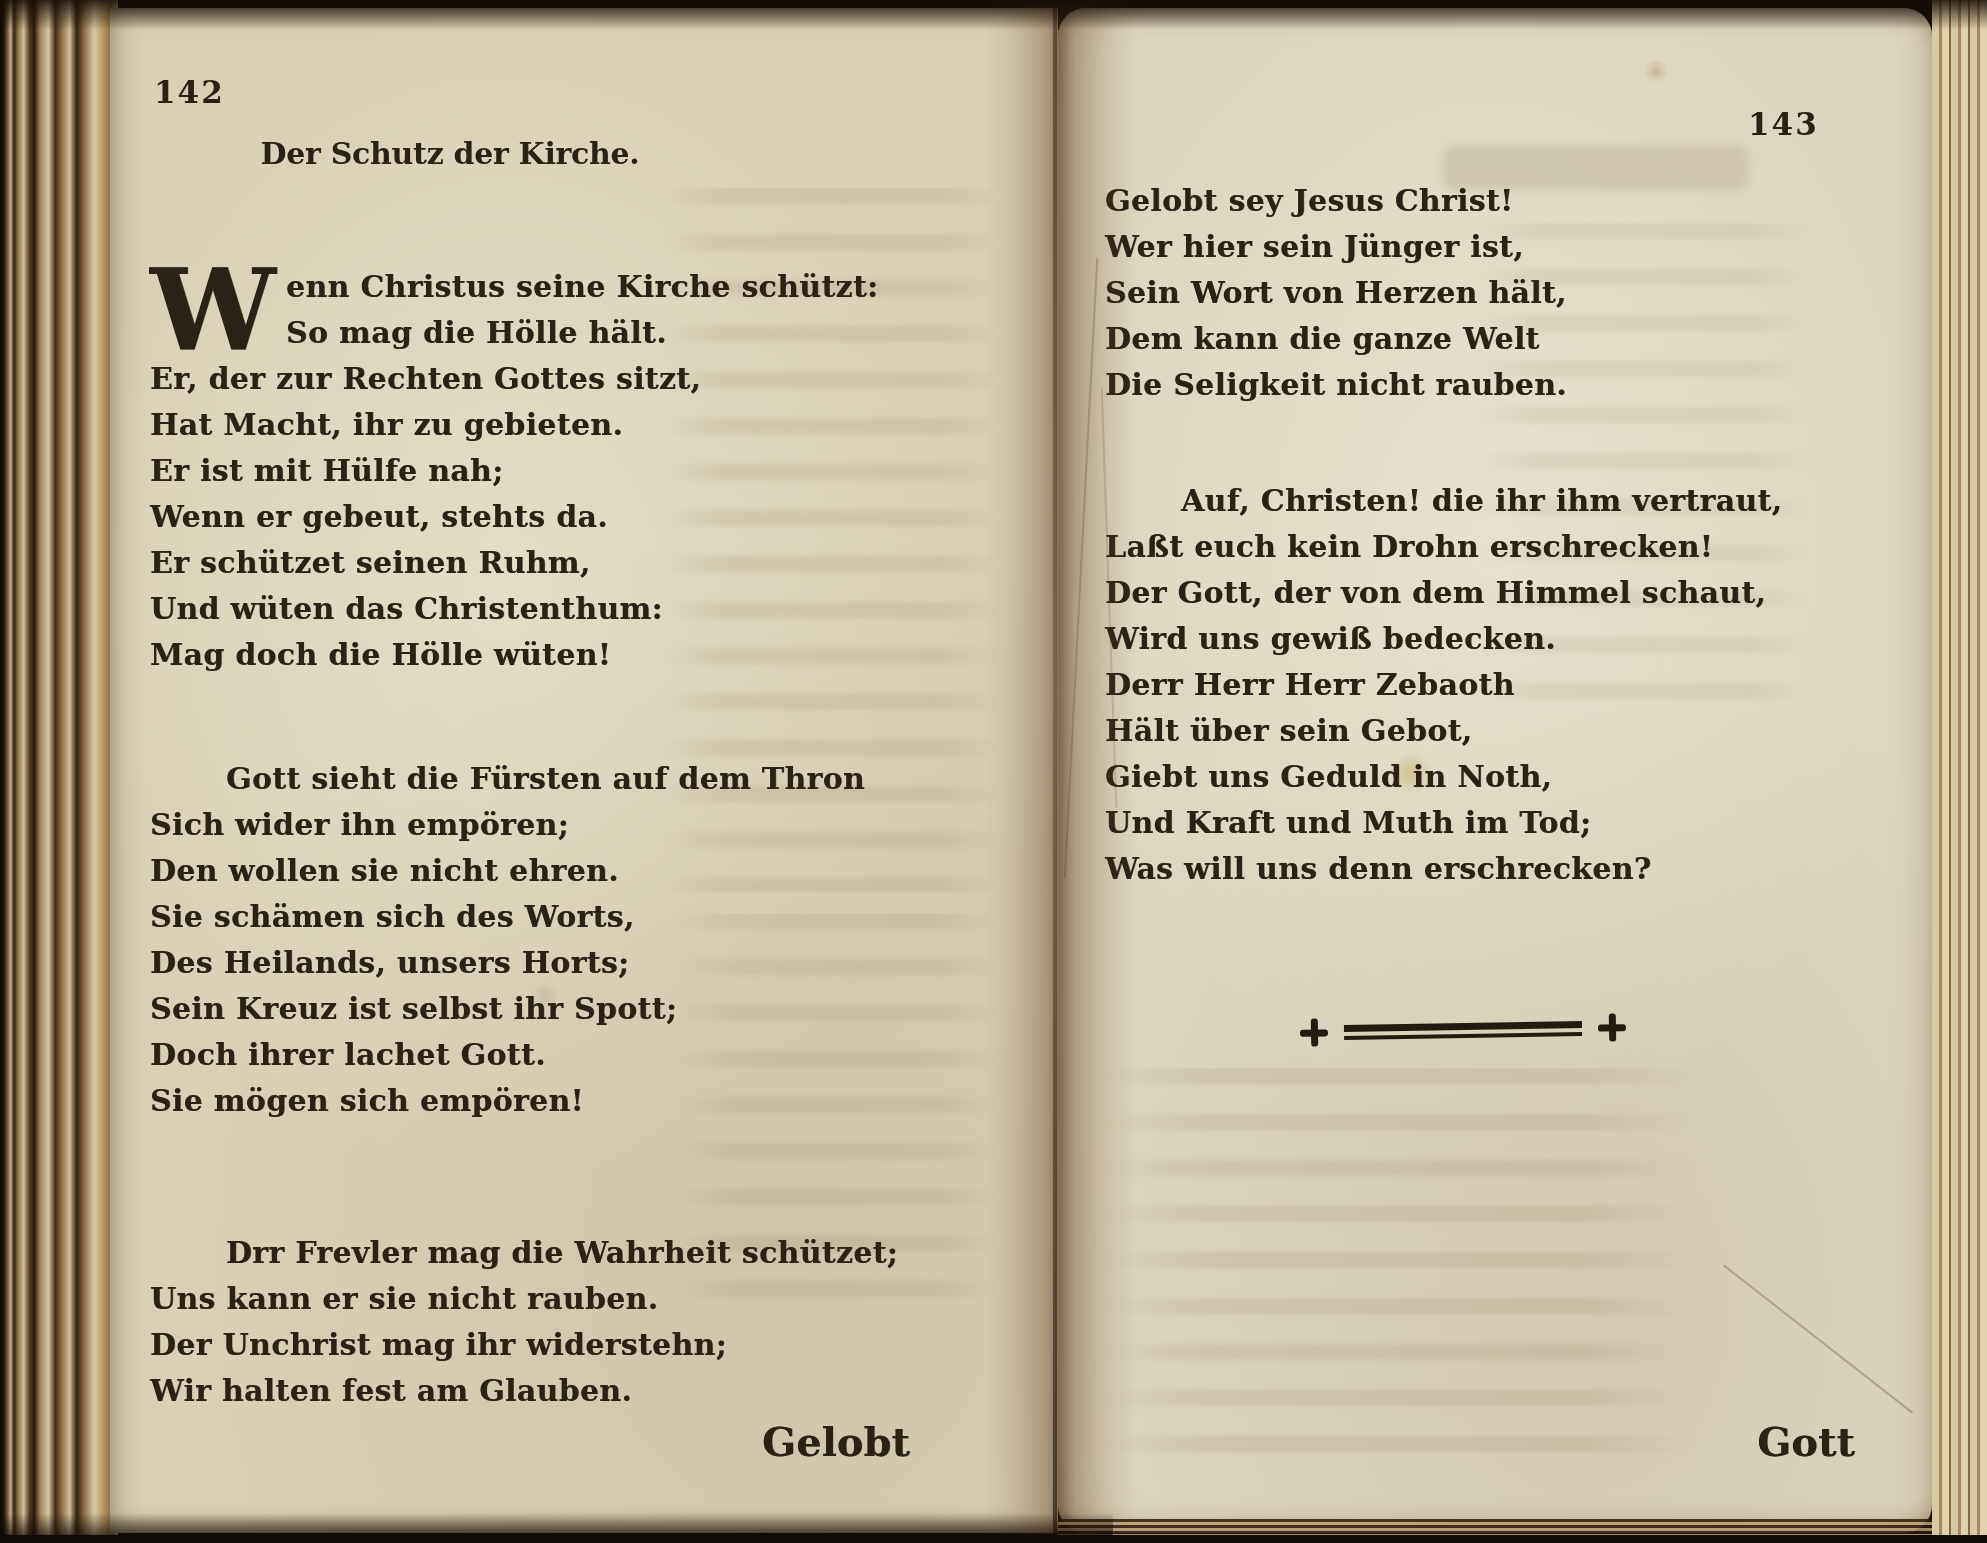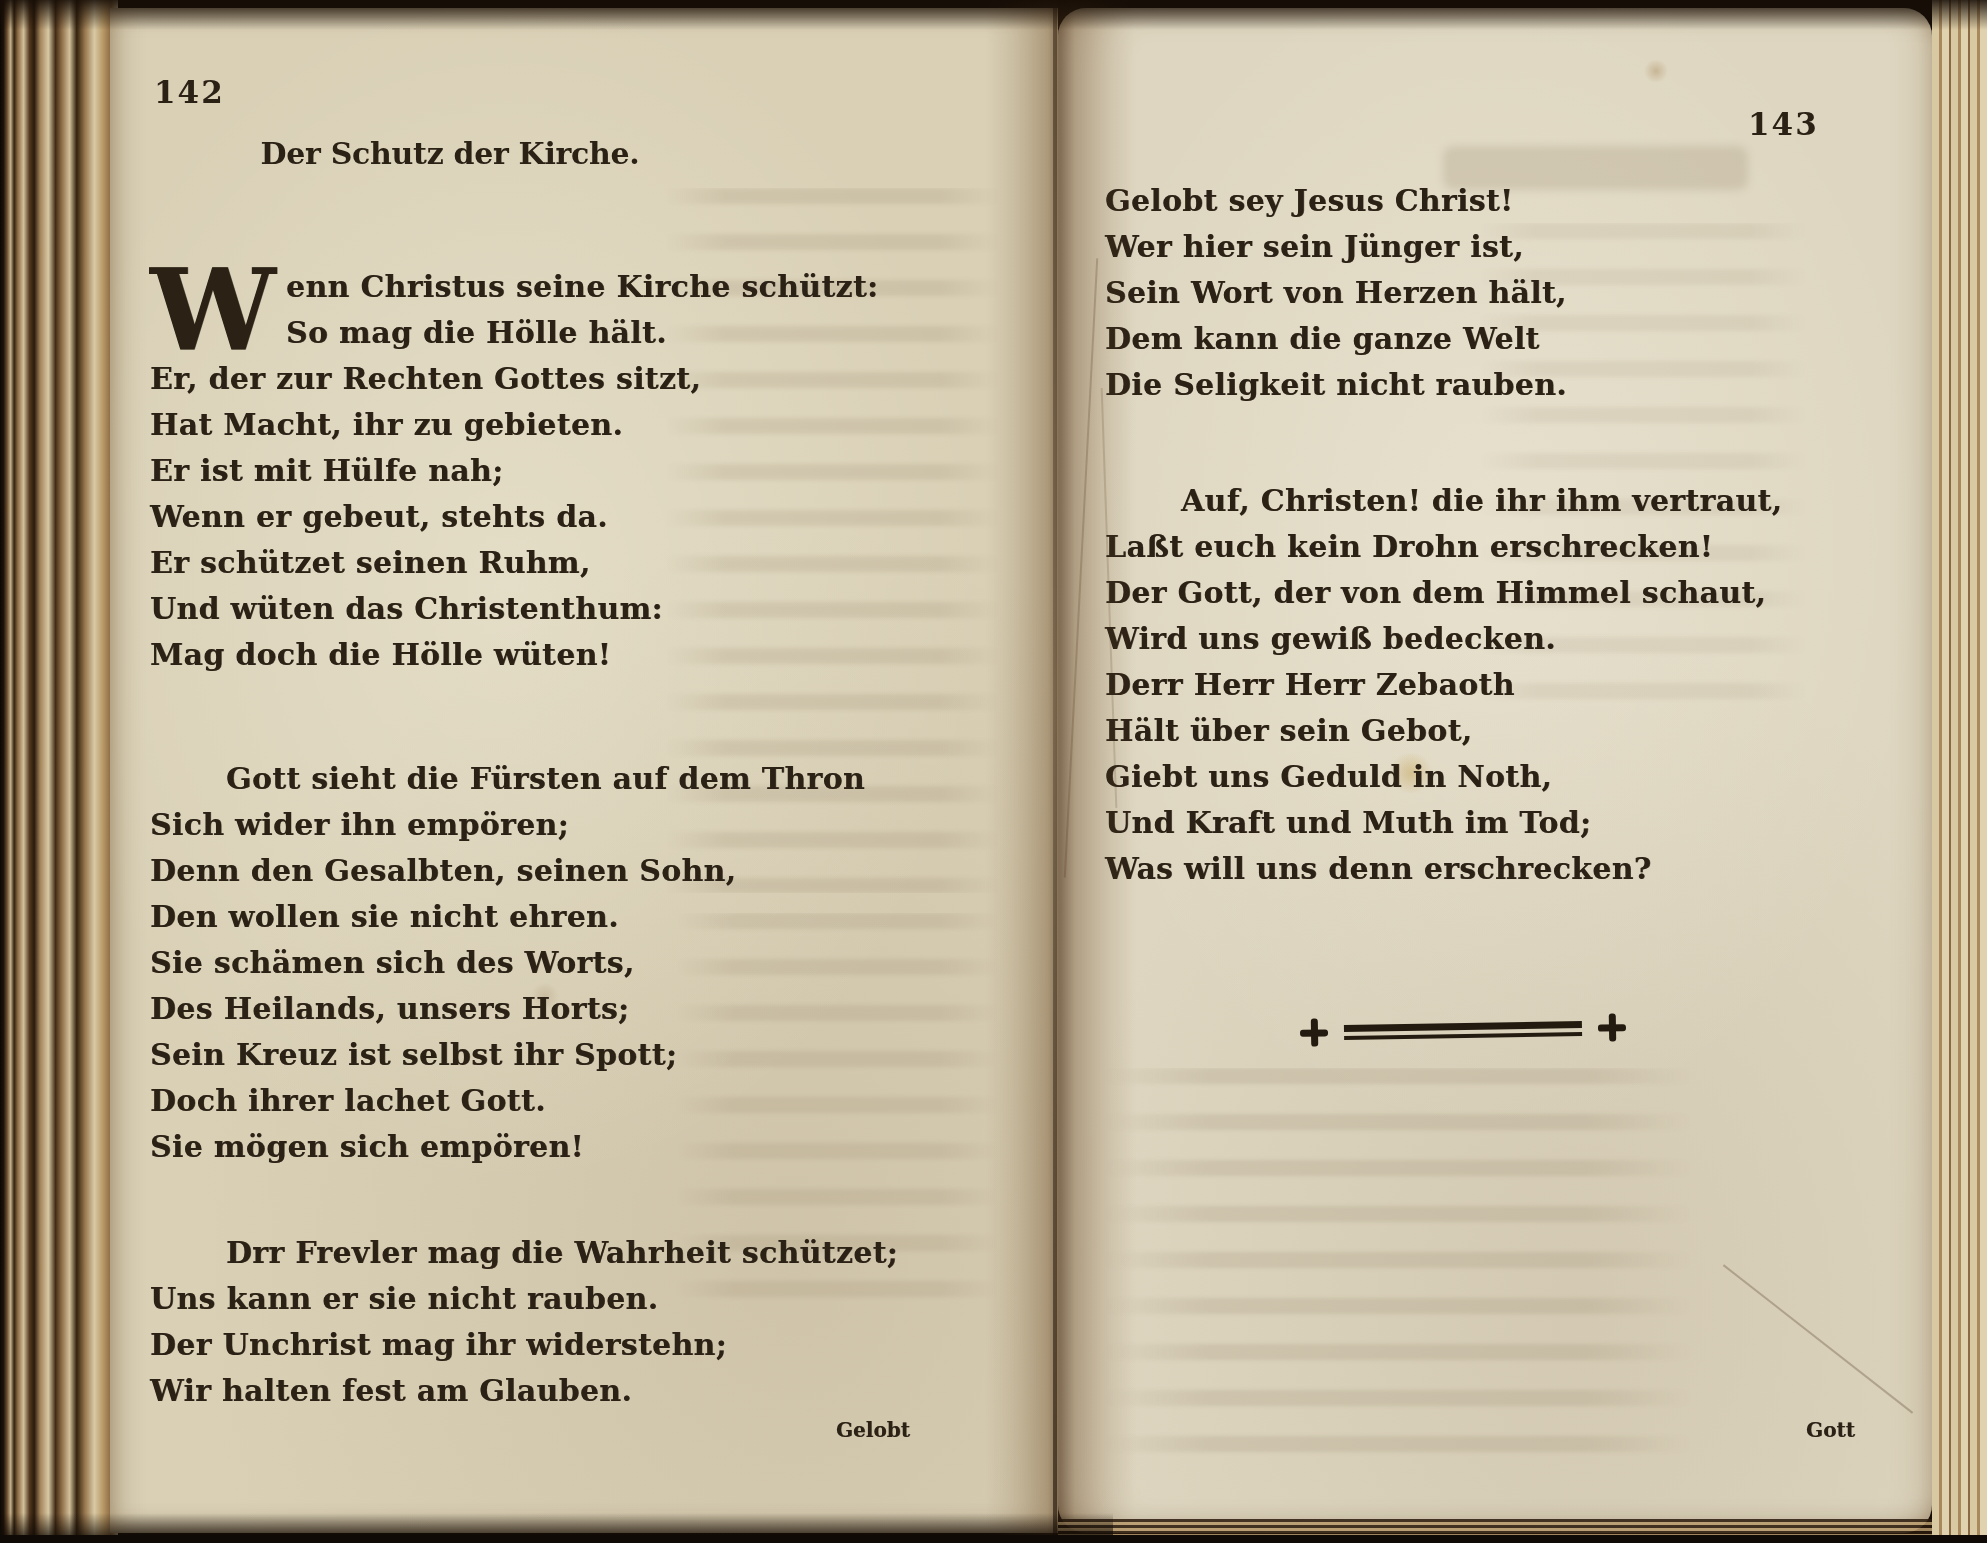--- a/index.html
+++ b/index.html
@@ -55,21 +55,21 @@
   
   .pagenum{position:absolute;font-size:31px;font-weight:bold;letter-spacing:2px;}
   .title{position:absolute;margin:0;font-size:30px;font-weight:bold;letter-spacing:-.3px;
          text-align:center;white-space:nowrap;}
   .stanza{position:absolute;font-size:30px;font-weight:bold;letter-spacing:.3px;line-height:46px;
           text-shadow:.4px .4px .6px rgba(43,33,21,.55);}
   .line{white-space:nowrap;}
   .indent{text-indent:76px;}
   .dropcap{float:left;font-size:112px;line-height:88px;height:92px;padding-right:10px;
            font-weight:bold;transform:translateY(2px);}
-  .catchword{position:absolute;font-size:20px;font-weight:bold;text-align:right;
+  .catchword{position:absolute;font-size:40px;font-weight:bold;text-align:right;
              text-shadow:.4px .4px .6px rgba(43,33,21,.55);}
 
   
   .ornament{position:absolute;display:flex;align-items:center;justify-content:center;
             transform:rotate(-1deg);}
   .orn-cross{position:relative;width:28px;height:28px;}
   .orn-cross::before,.orn-cross::after{content:"";position:absolute;background:#241b10;border-radius:3px;}
   .orn-cross::before{left:0;top:11px;width:28px;height:7px;}
   .orn-cross::after{left:11px;top:0;width:7px;height:28px;}
   .orn-rules{width:238px;height:15px;margin:0 16px;
@@ -111,21 +111,20 @@
       <div class="line">Er ist mit Hülfe nah;</div>
       <div class="line">Wenn er gebeut, stehts da.</div>
       <div class="line">Er schützet seinen Ruhm,</div>
       <div class="line">Und wüten das Christenthum:</div>
       <div class="line">Mag doch die Hölle wüten!</div>
     </div>
 
     <div class="stanza" style="left:40px;top:748px;width:760px;">
       <div class="line indent">Gott sieht die Fürsten auf dem Thron</div>
       <div class="line">Sich wider ihn empören;</div>
-      <div class="line">Denn den Gesalbten, seinen Sohn,</div>
       <div class="line">Den wollen sie nicht ehren.</div>
       <div class="line">Sie schämen sich des Worts,</div>
       <div class="line">Des Heilands, unsers Horts;</div>
       <div class="line">Sein Kreuz ist selbst ihr Spott;</div>
       <div class="line">Doch ihrer lachet Gott.</div>
       <div class="line">Sie mögen sich empören!</div>
     </div>
 
     <div class="stanza" style="left:40px;top:1222px;width:780px;">
       <div class="line indent">Drr Frevler mag die Wahrheit schützet;</div>

